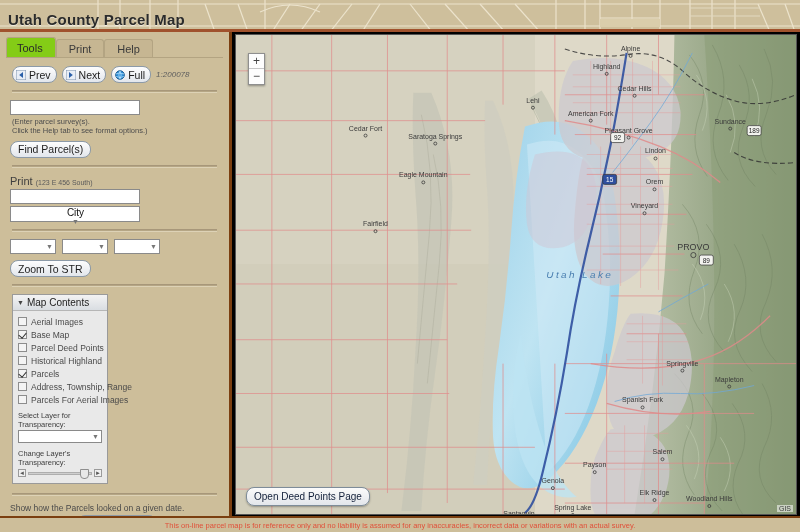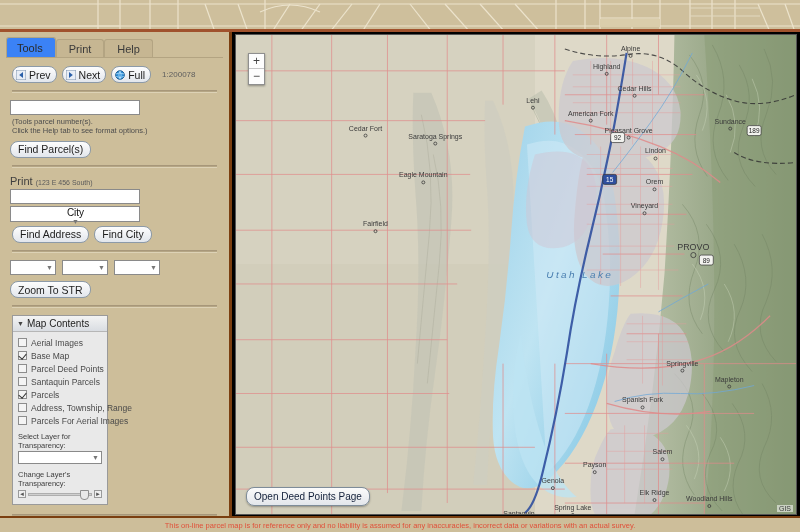--- a/index.html
+++ b/index.html
@@ -71,21 +71,21 @@
     font-size: 11px;
     color: #3a3a3a;
     text-align: center;
     border: 1px solid #b3a482;
     border-bottom: none;
     background: #c6b692;
     border-radius: 3px 3px 0 0;
     line-height: 15px;
   }
   .tab.active {
-    background: #3b82f6;
+    background: #84cc16;
     color: #2a2a2a;
     height: 20px;
     line-height: 17px;
     padding-left: 10px;
   }
   .panel-body {
     position: relative;
     margin: 0 6px;
     padding: 5px 4px 0 4px;
     height: 455px;
@@ -100,21 +100,21 @@
     border-radius: 8px;
     font-size: 10.5px;
     color: #1d1d1d;
     padding: 2px 5px 2px 3px;
     height: 17px;
     line-height: 12px;
     white-space: nowrap;
     justify-content: flex-end;
   }
   .wbtn.plain { padding: 2px 7px; }
-  .scaletxt { font-size: 8px; color: #5e5e5e; margin-left: 6px; white-space: nowrap; }
+  .scaletxt { font-size: 8px; color: #5e5e5e; margin-left: 0; white-space: nowrap; font-style: italic; }
   .hr {
     height: 3px;
     background: #b5a685;
     border-top: 1px solid #a7977a;
     border-bottom: 1px solid #ddd2b6;
     margin: 7px 2px 7px 2px;
   }
   .txtin {
     width: 130px; height: 15px;
     border: 1px solid #8a8a8a;
@@ -310,20 +310,21 @@
           <path d="M60 26 H120"></path>
         <path d="M260 12 q30 -14 60 0"></path>
         <path d="M600 18 H660"></path>
       </g>
       <rect x="600" y="19" width="60" height="8" fill="#ddd0ae"></rect>
       <g stroke="#e7dec7" stroke-width="1" fill="none">
         <path d="M690 8 H760"></path>
           <path d="M690 16 H760"></path>
       </g>
     </svg>
+    <div id="banner-title">Utah County Parcel Map</div>
     <div id="banner-underline"></div>
   </div>
 
   <div id="sidebar">
 
     <div class="tabrow">
       <div class="tab active">Tools</div>
       <div class="tab">Print</div>
       <div class="tab">Help</div>
     </div>
@@ -352,41 +353,37 @@
           </svg>
           <span>Full</span>
         </div>
         <span class="scaletxt">1:200078</span>
       </div>
 
       <div class="hr"></div>
 
       <input class="txtin" type="text" value="" style="">
       <div class="hint">
-        <div>(Tools parcel number(s).</div>
+        <div>(Enter parcel survey(s).</div>
         <div>Click the Help tab to see format options.)</div>
       </div>
       <div style="margin-top:4px;">
         <span class="wbtn plain">Find Parcel(s)</span>
       </div>
 
       <div class="hr"></div>
 
       <div class="seclabel">
         <span>Print</span>
         <span class="sub">(123 E 456 South)</span>
       </div>
       <input class="txtin" style="margin-top: 2px;" type="text" value="">
       <div class="selbox" style="margin-top:2px;flex-direction:column;">
         <span>City</span>
         <span class="caret">▼</span>
-      </div>
-      <div class="btnrow" style="margin-top:4px;">
-        <span class="wbtn plain">Find Address</span>
-        <span class="wbtn plain">Find City</span>
       </div>
 
       <div class="hr"></div>
 
       <div class="strrow">
         <div class="strsel">
           <span class="caret">▼</span>
         </div>
         <div class="strsel">
           <span class="caret">▼</span>
@@ -414,21 +411,21 @@
           <div class="mcitem">
             <span class="cbx on"></span>
             <span class="mclabel">Base Map</span>
           </div>
           <div class="mcitem">
             <span class="cbx"></span>
             <span class="mclabel">Parcel Deed Points</span>
           </div>
           <div class="mcitem">
             <span class="cbx"></span>
-            <span class="mclabel">Santaquin Parcels</span>
+            <span class="mclabel">Historical Highland</span>
           </div>
           <div class="mcitem">
             <span class="cbx on"></span>
             <span class="mclabel">Parcels</span>
           </div>
           <div class="mcitem">
             <span class="cbx"></span>
             <span class="mclabel">Address, Township, Range</span>
           </div>
           <div class="mcitem">

